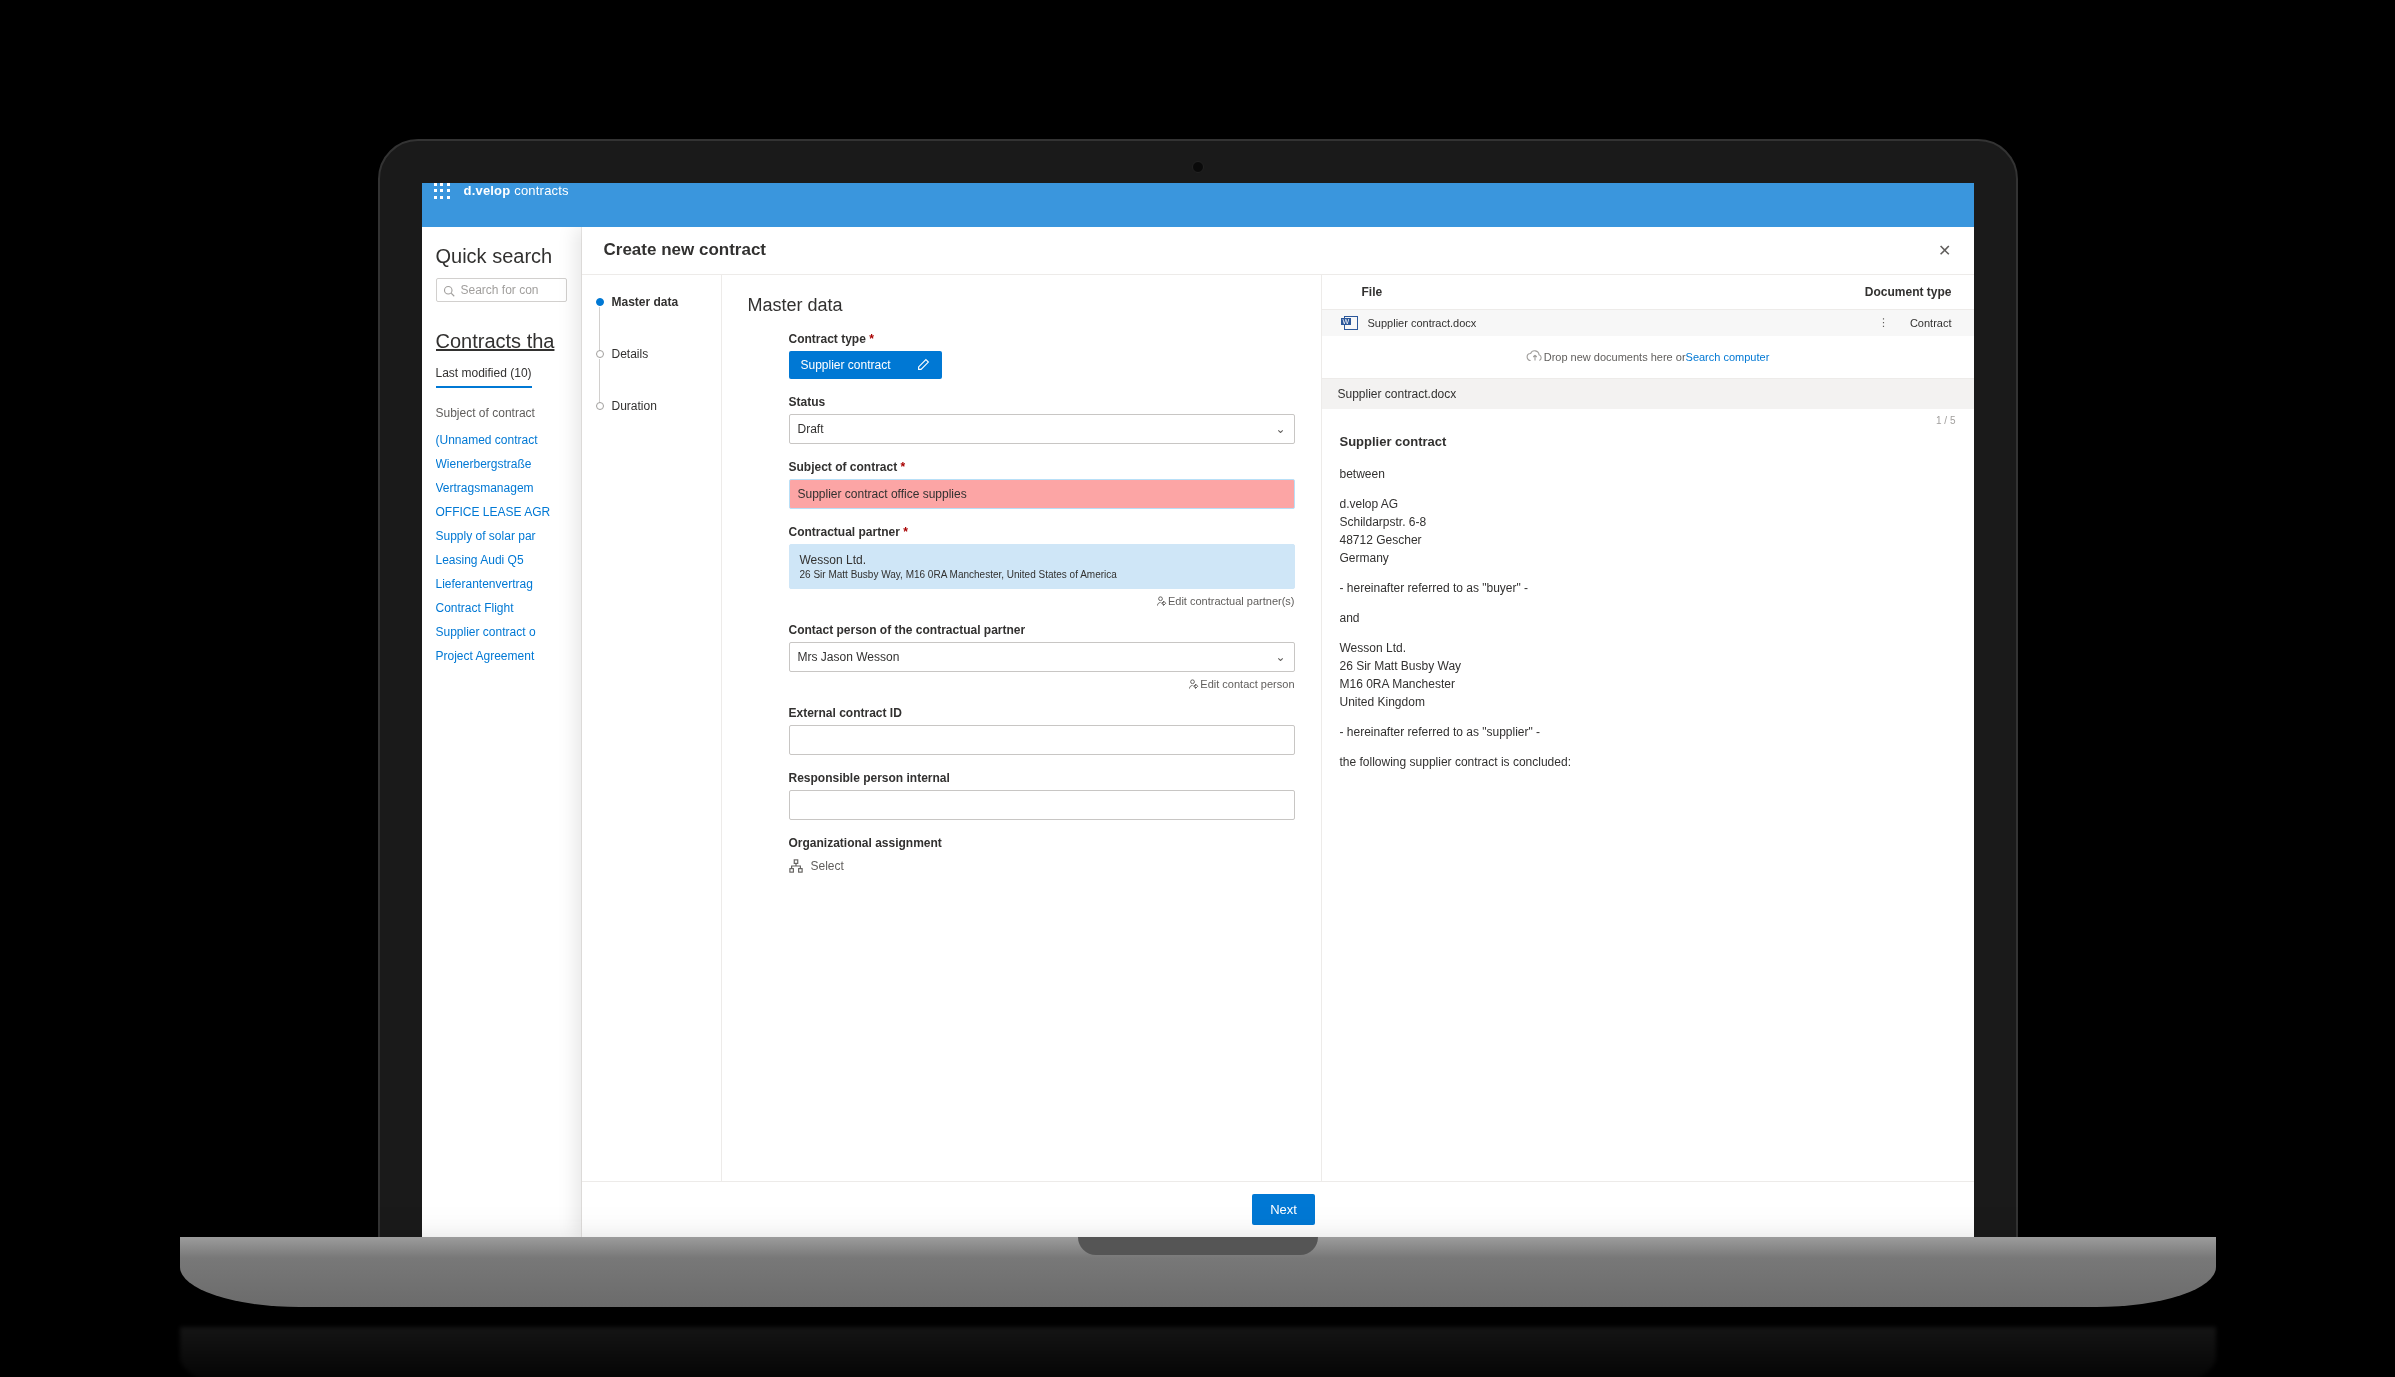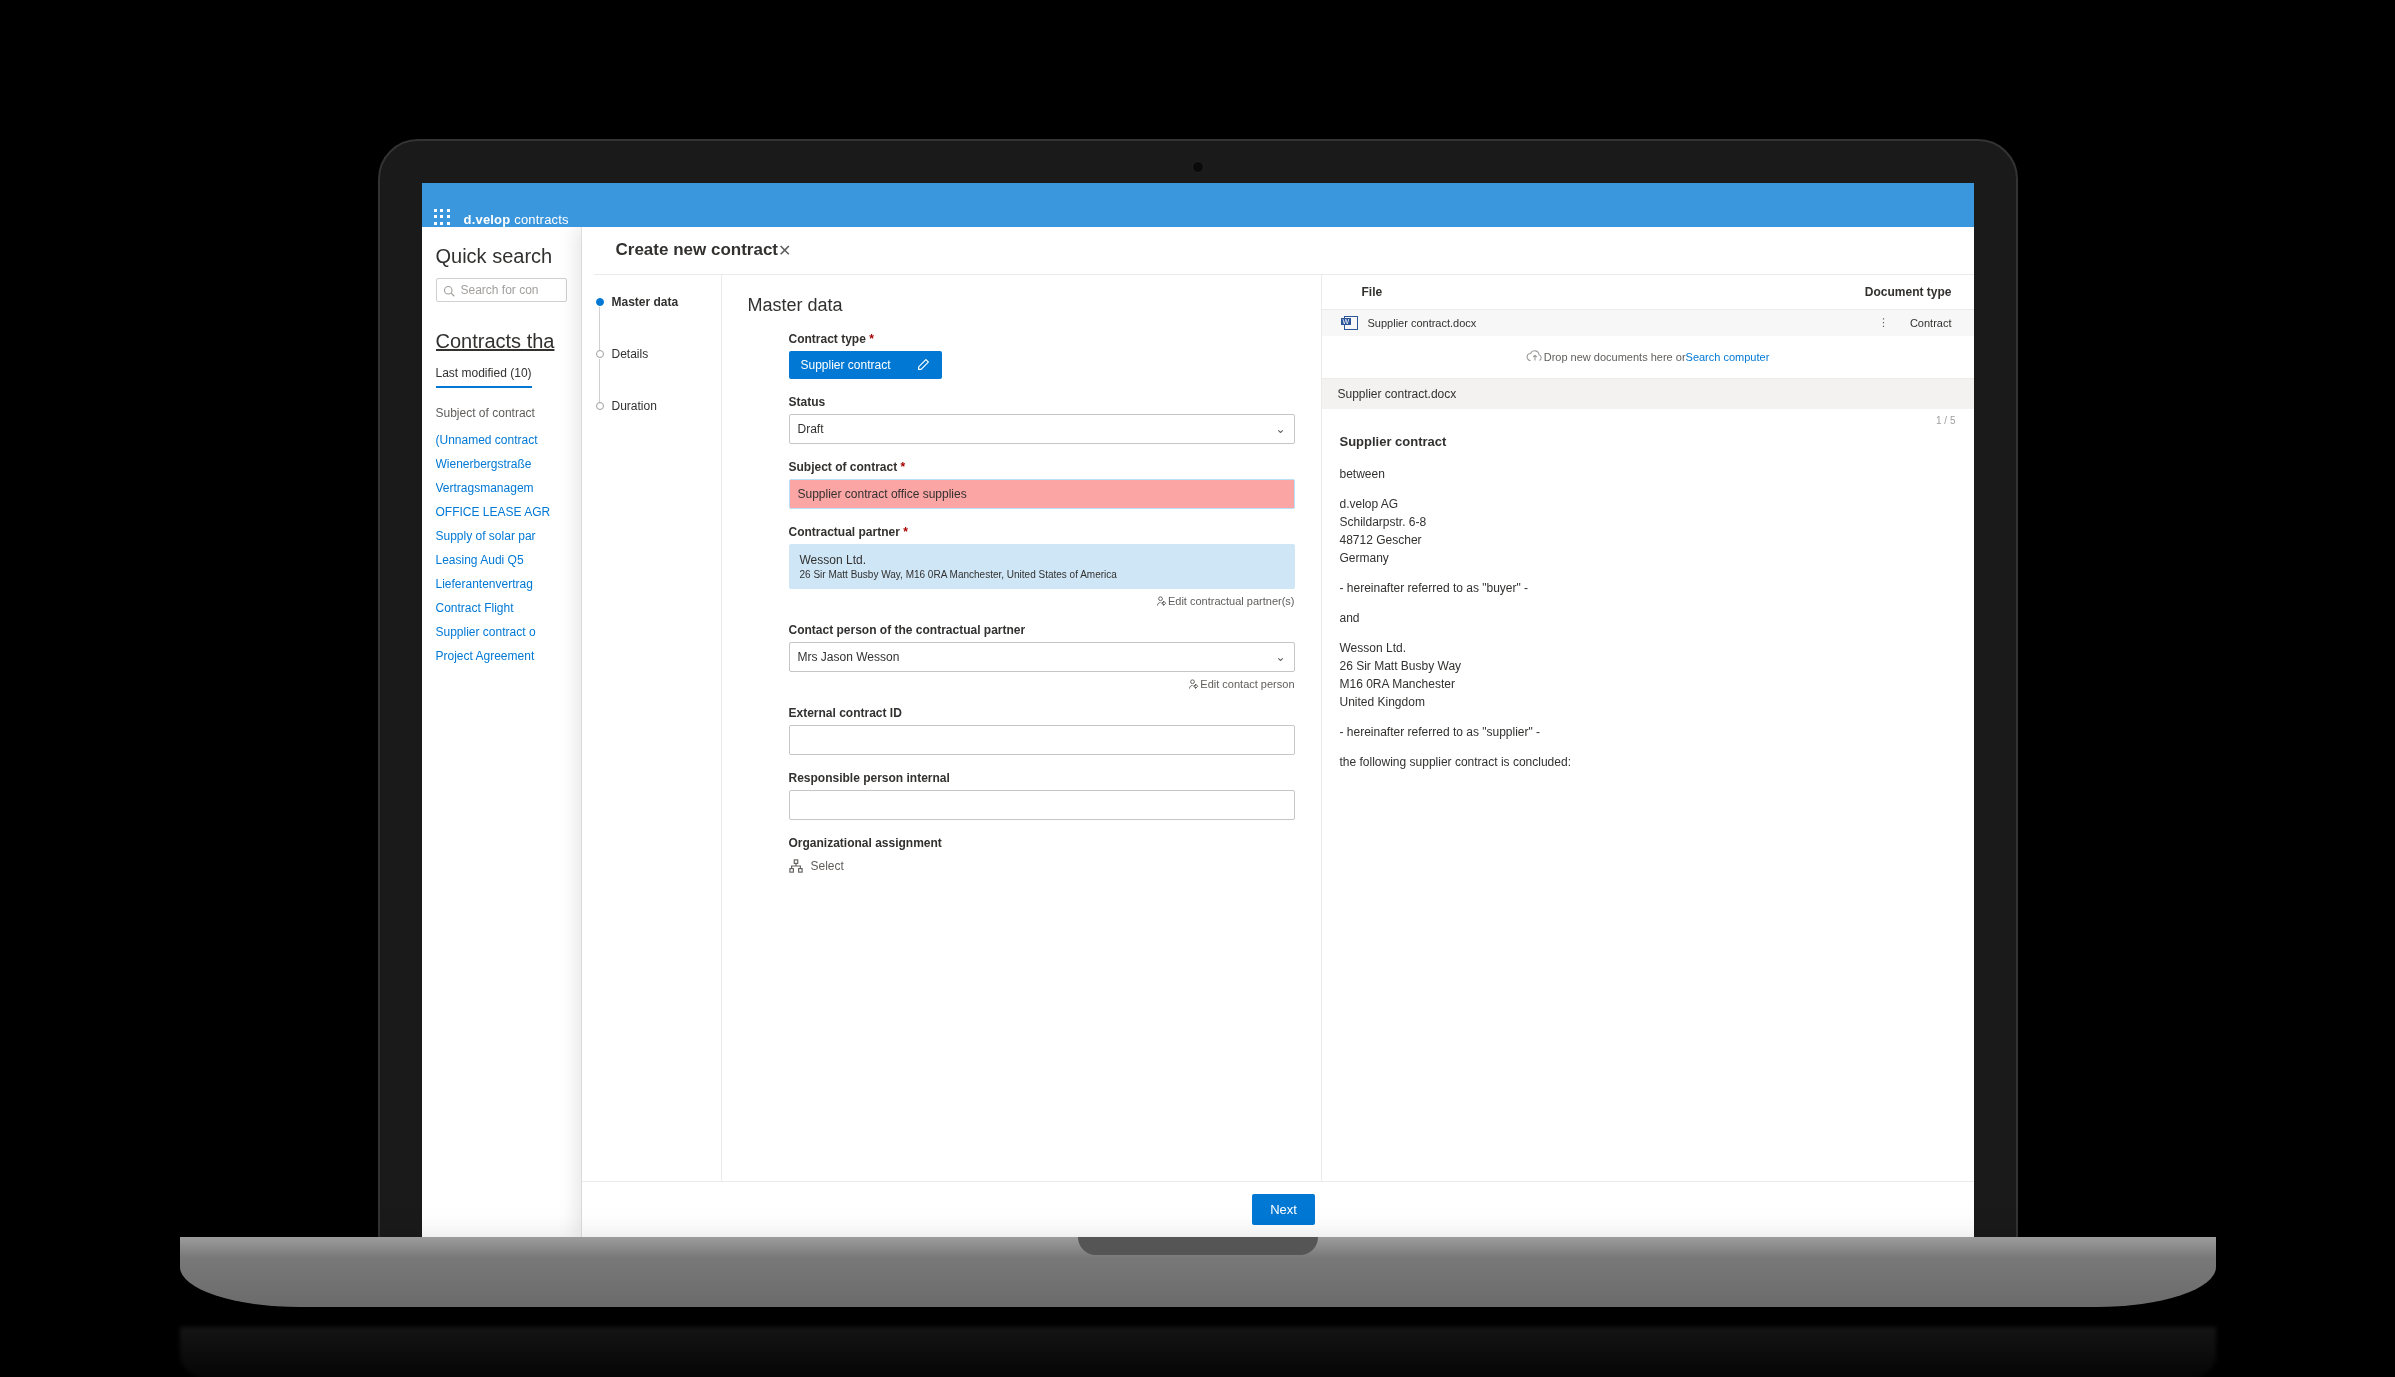--- a/index.html
+++ b/index.html
@@ -9,37 +9,37 @@
 .laptop-frame { position: absolute; left: 50%; top: 50%; transform: translate(-50%, -50%); }
 .screen-bezel { width: 1640px; height: 1100px; background: #1a1a1a; border-radius: 40px 40px 0 0; padding: 42px 42px 0 42px; position: relative; border: 2px solid #333; box-shadow: 0 0 40px rgba(0,0,0,.6); }
 .camera { position: absolute; top: 20px; left: 50%; transform: translateX(-50%); width: 12px; height: 12px; border-radius: 50%; background: #0a0a0a; border: 1px solid #222; }
 .screen { width: 100%; height: 100%; background: #fff; overflow: hidden; position: relative; }
 .laptop-base { position: absolute; bottom: -70px; left: -200px; right: -200px; height: 70px; background: linear-gradient(#9c9c9c,#787878 30%,#6b6b6b); border-radius: 0 0 120px 120px / 0 0 40px 40px; box-shadow: 0 30px 50px rgba(0,0,0,.6); }
 .laptop-notch { position: absolute; top:0; left:50%; transform:translateX(-50%); width:240px; height:18px; background:#555; border-radius:0 0 18px 18px; }
 .shadow-bar { position:absolute; bottom:-160px; left:-200px; right:-200px; height:70px; background:linear-gradient(#2a2a2a,#000); border-radius: 0 0 120px 120px / 0 0 40px 40px; opacity:.5; filter:blur(2px); }
 
 
 .app { width:100%; height:100%; display:flex; flex-direction:column; font-size:13px; color:#323130; }
-.topbar { height:44px; background:#3a96dd; display:flex; align-items:flex-end; padding:0 12px; color:#fff; }
+.topbar { height:44px; background:#3a96dd; display:flex; align-items:flex-start; padding:0 12px; color:#fff; }
 .app-menu-icon { width:18px; height:18px; display:grid; grid-template-columns:repeat(3,1fr); grid-template-rows:repeat(3,1fr); gap:2px; margin-right:12px; }
 .app-menu-icon span { background:#fff; width:3px; height:3px; }
 .brand { font-weight:600; letter-spacing:.2px; }
 
 .main { flex:1; display:flex; overflow:hidden; }
 .sidebar { width:160px; background:#fff; padding:18px 14px; border-right:1px solid #edebe9; }
 .qs-title { font-size:20px; font-weight:300; color:#323130; margin-bottom:10px; }
 .search-box { display:flex; align-items:flex-end; border:1px solid #d2d0ce; border-radius:2px; padding:4px 6px; color:#a19f9d; font-size:12px; }
 .search-box svg { margin-right:6px; }
 .ct-title { font-size:20px; font-weight:300; margin-top:28px; margin-bottom:12px; white-space:nowrap; overflow:hidden;text-decoration:underline; }
 .tab-line { font-size:12px; color:#323130; border-bottom:2px solid #0078d4; display:inline-block; padding-bottom:6px; }
 .ct-group { font-size:12px; color:#605e5c; margin-top:18px; margin-bottom:8px; }
 .ct-list a { display:block; font-size:12px; color:#0078d4; text-decoration:none; padding:5px 0; white-space:nowrap; overflow:hidden; text-overflow:ellipsis; }
 
 .panel { flex:1; display:flex; flex-direction:column; background:#fff; box-shadow:-6px 0 18px rgba(0,0,0,.10); position:relative; }
-.panel-header { height:48px; display:flex; align-items:center; padding:0 22px; border-bottom:1px solid #edebe9;margin-left:12px; }
+.panel-header { height:48px; display:flex; align-items:center; justify-content:space-between; padding:0 22px; border-bottom:1px solid #edebe9; }
 .panel-title { font-size:17px; font-weight:600; }
 .close-x { color:#605e5c; font-size:16px; cursor:pointer; }
 
 .panel-body { flex:1; display:flex; overflow:hidden; }
 .steps { width:140px; border-right:1px solid #edebe9; padding:20px 14px; }
 .step { display:flex; align-items:flex-start; font-size:12px; color:#323130; margin-bottom:10px; position:relative; }
 .step .dot { width:8px; height:8px; border-radius:50%; border:1px solid #a19f9d; margin-right:8px; margin-top:3px; background:#fff; flex-shrink:0; }
 .step.active .dot { background:#0078d4; border-color:#0078d4; }
 .step.active span { font-weight:600; }
 .step-rail { position:absolute; left:3px; top:12px; width:1px; height:44px; background:#d2d0ce; }

